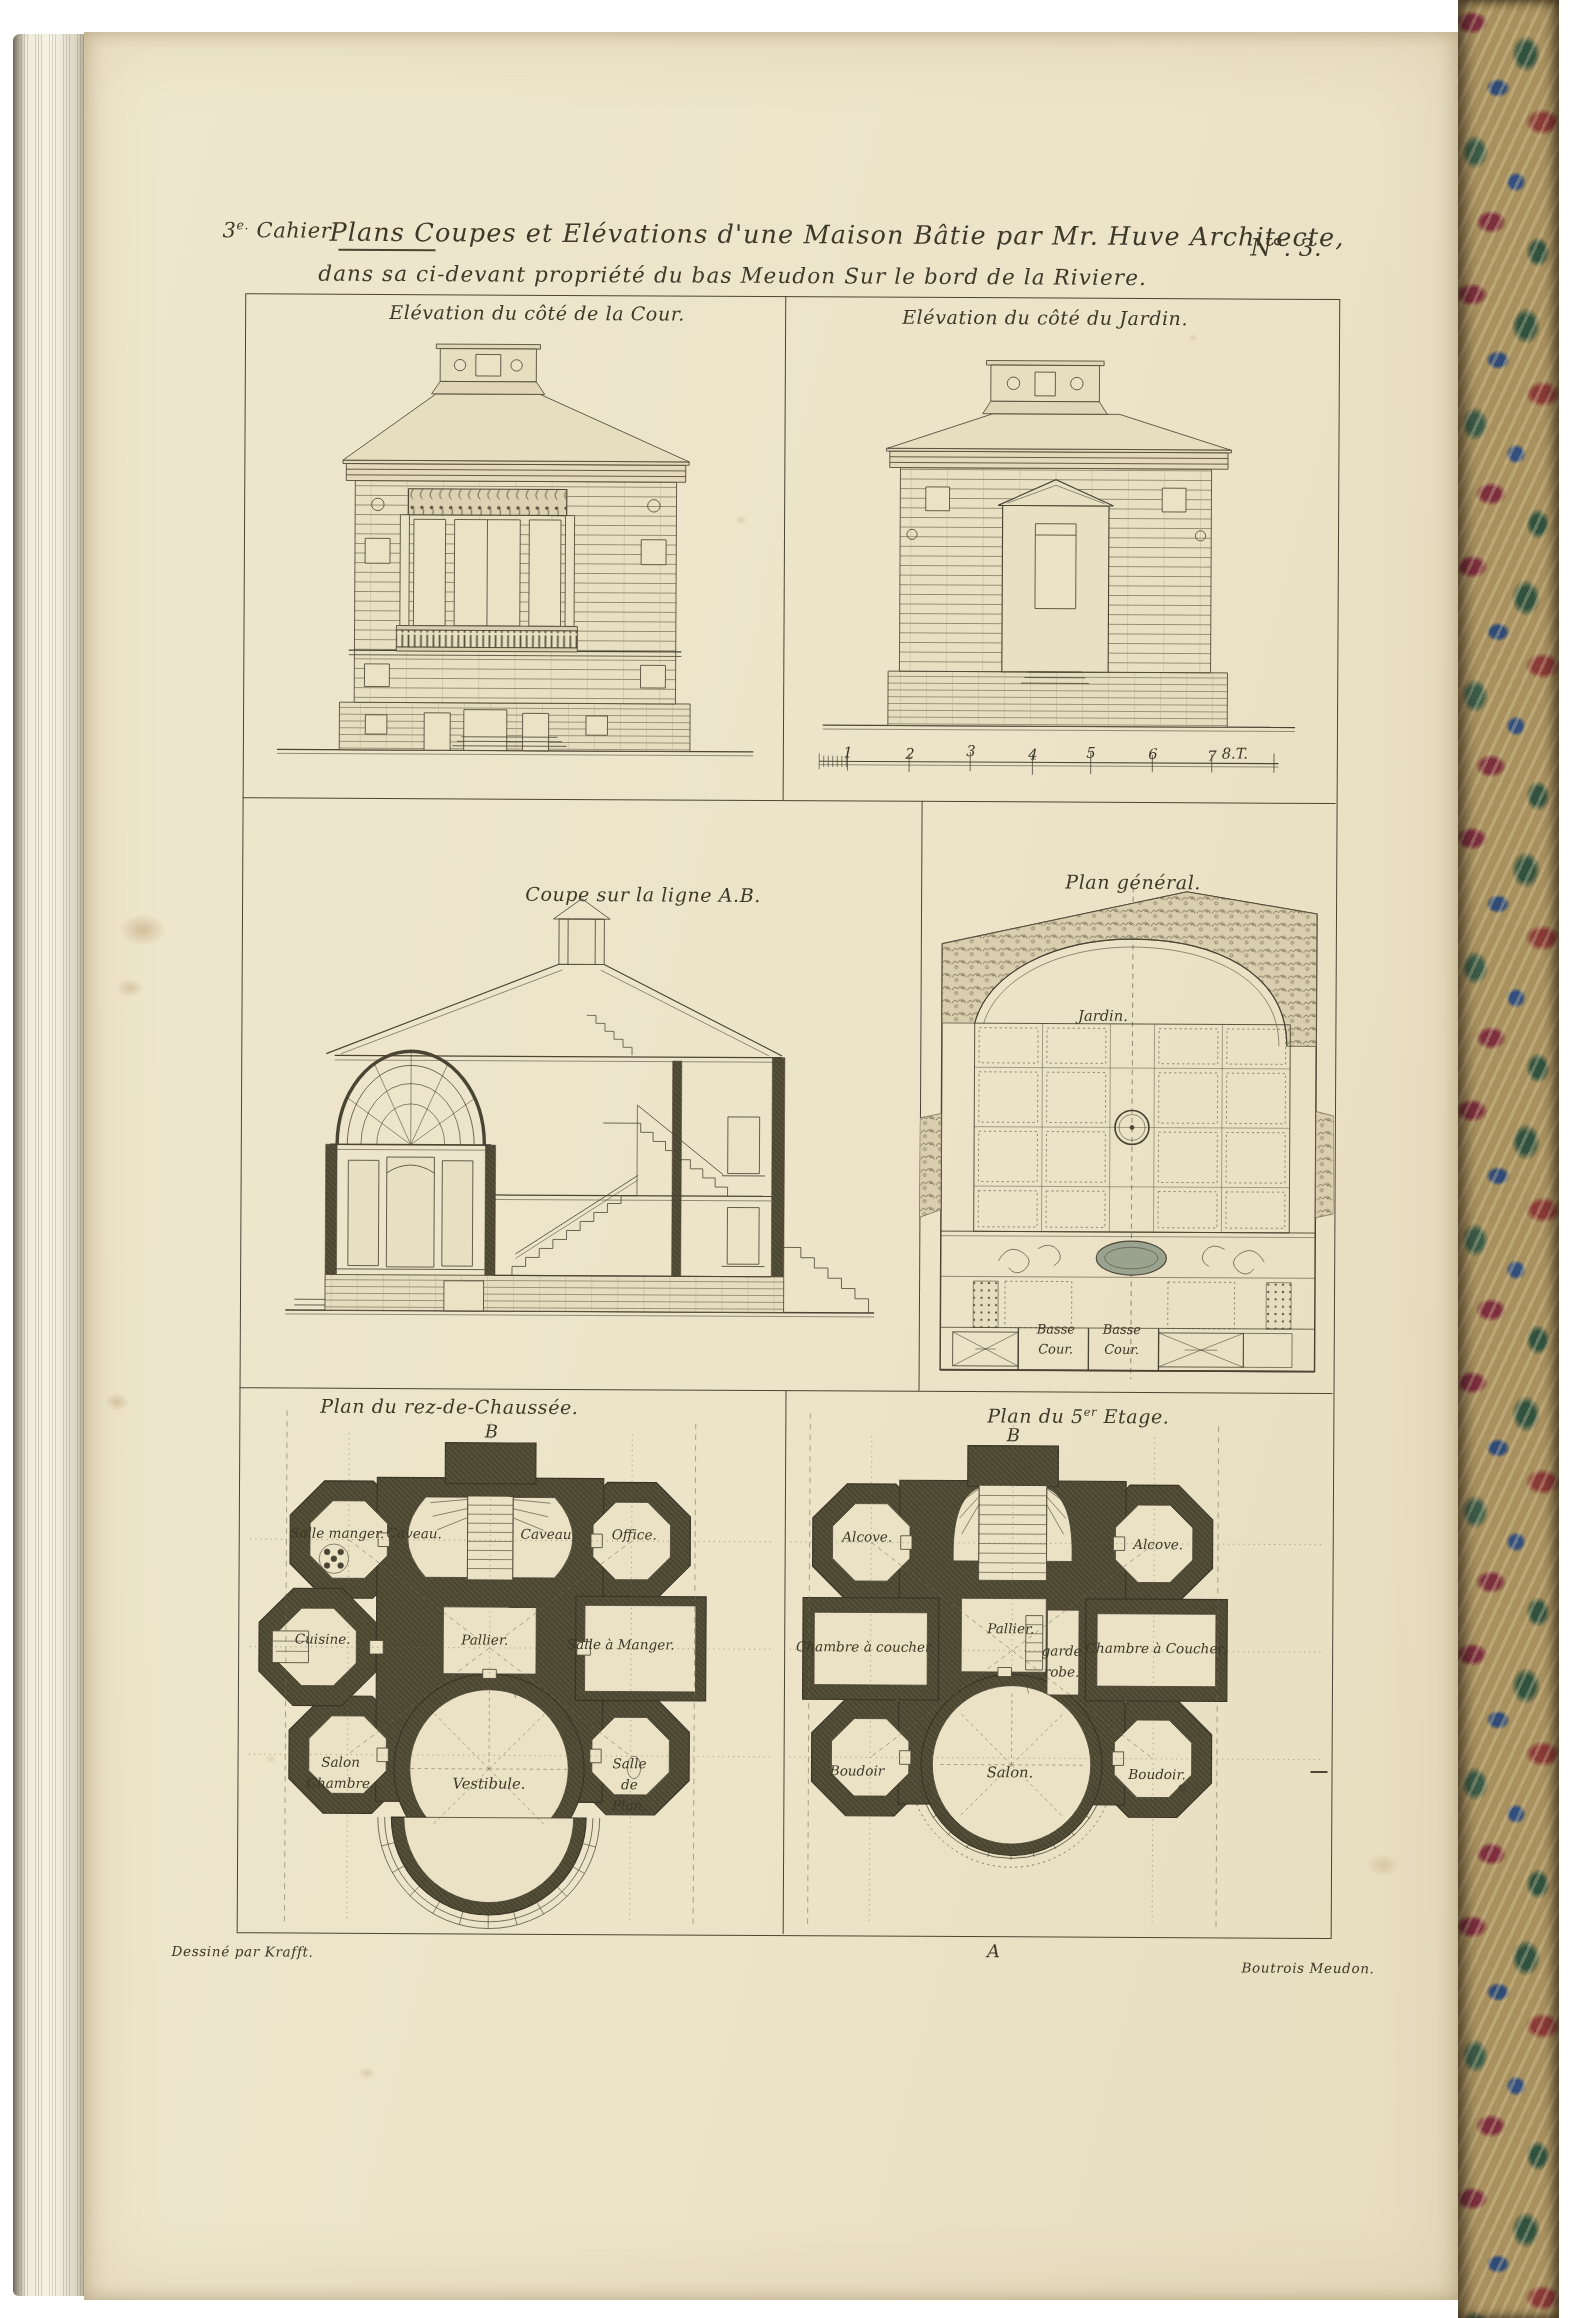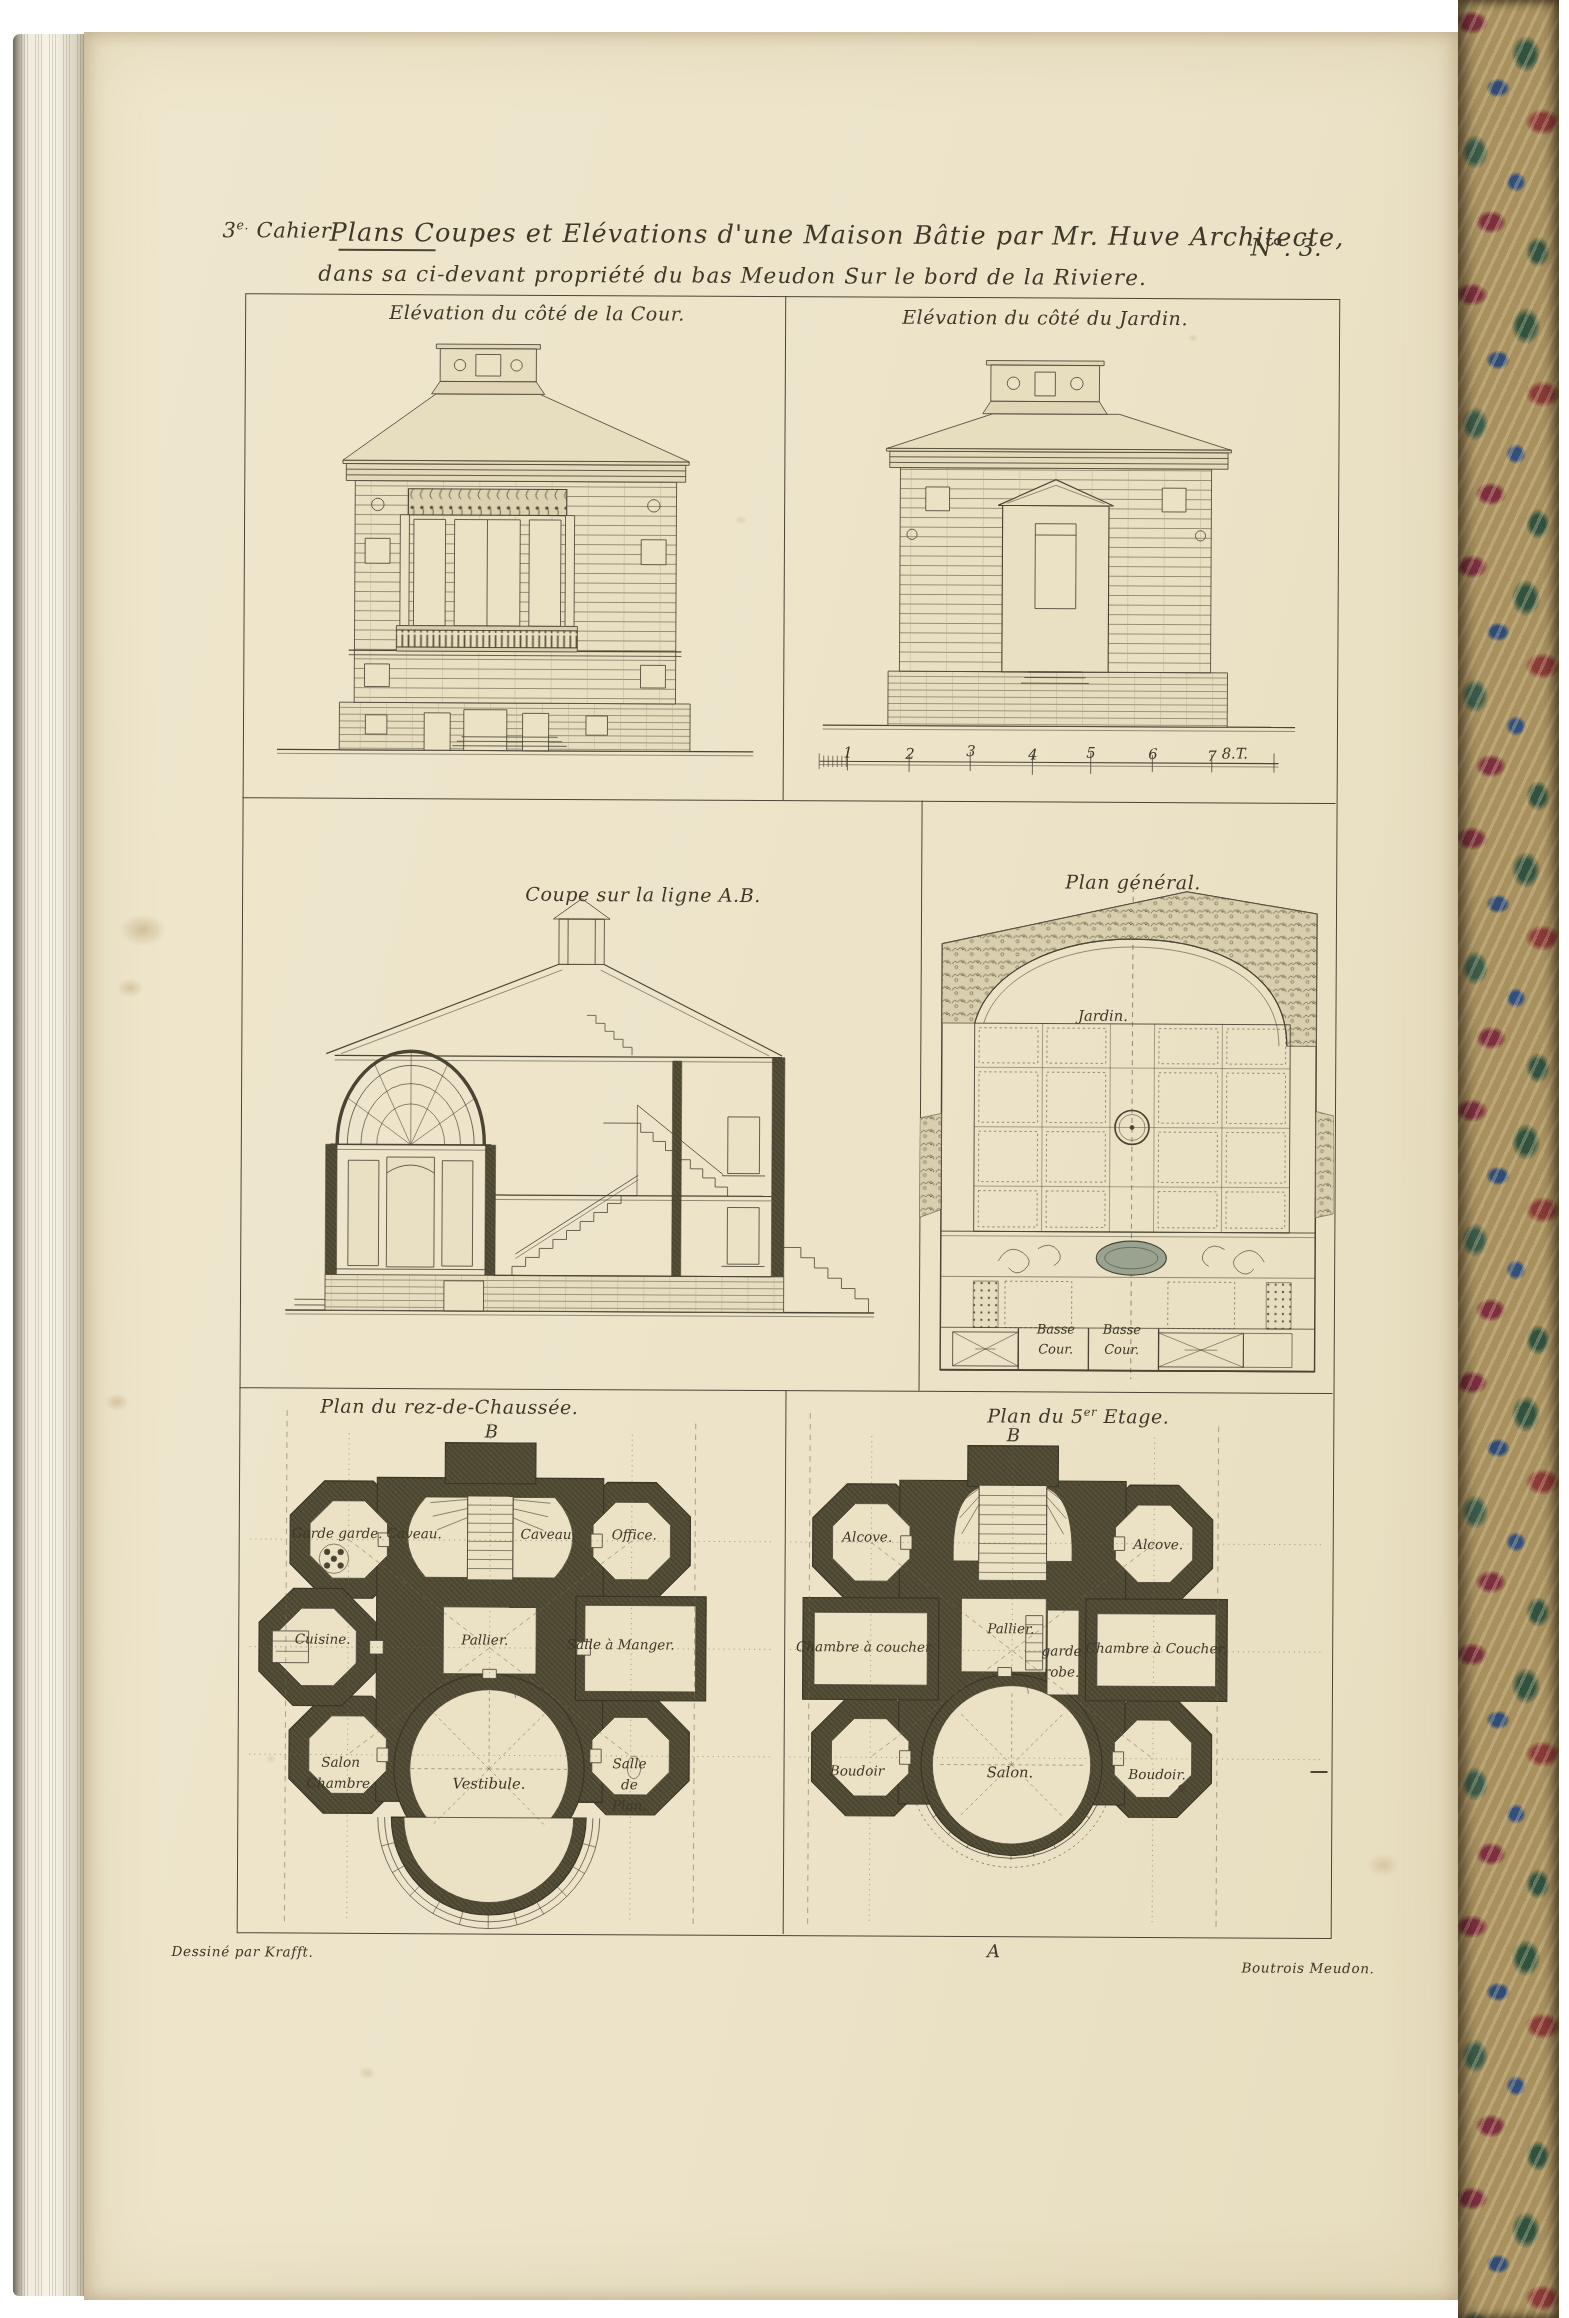--- a/index.html
+++ b/index.html
@@ -386,21 +386,21 @@
       <g stroke="#756d52" fill="none" stroke-width="1">
         <path d="M84,40 V950 M806,60 V950" stroke-dasharray="10 9"></path>
         <path d="M20,268 H944 M20,458 H944 M20,648 H944" stroke-dasharray="2 7"></path>
         <path d="M194,80 V940 M444,60 V520 M694,80 V940" stroke-dasharray="2 7"></path>
         <path d="M194,268 L694,648 M694,268 L194,648" stroke-dasharray="8 7"></path>
         <path d="M444,672 L444,532 M444,672 L543,573 M444,672 L584,672 M444,672 L543,771 M444,672 L345,771 M444,672 L304,672 M444,672 L345,573" stroke-dasharray="6 6"></path>
       </g>
     </svg>
 
     <div class="abs script marker t-center" style="left:392px;top:1390px;width:34px;">B</div>
-    <div class="abs script room t-center" style="left:199px;top:1493px;width:113px;">Garde garde.</div>
+    <div class="abs script room t-center" style="left:199px;top:1493px;width:113px;">Salle manger.</div>
     <div class="abs script room t-center" style="left:293px;top:1493px;width:79px;">Caveau.</div>
     <div class="abs script room t-center" style="left:427px;top:1493px;width:79px;">Caveau.</div>
     <div class="abs script room t-center" style="left:513px;top:1493px;width:79px;">Office.</div>
     <div class="abs script room t-center" style="left:196px;top:1599px;width:91px;">Cuisine.</div>
     <div class="abs script room t-center" style="left:358px;top:1599px;width:91px;">Pallier.</div>
     <div class="abs script room t-center" style="left:466px;top:1603px;width:147px;">Salle à Manger.</div>
     <div class="abs script room t-center" style="left:226px;top:1722px;width:68px;">Salon Chambre.</div>
     <div class="abs script room t-center" style="left:352px;top:1742px;width:113px;font-size:14.7px;">Vestibule.</div>
     <div class="abs script room t-center" style="left:522px;top:1722px;width:54px;">Salle de Plan.</div>
 

